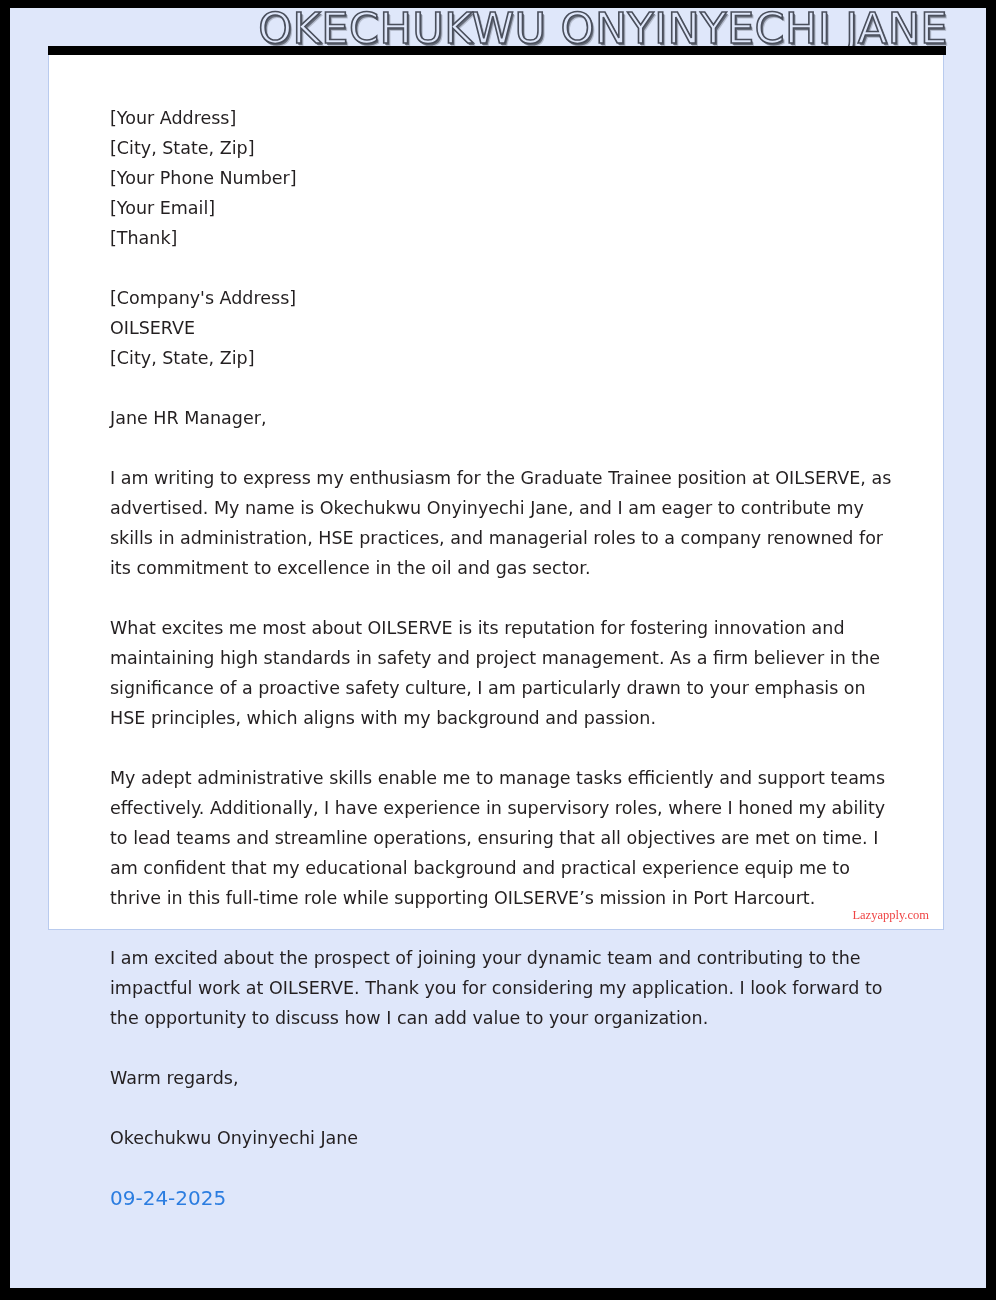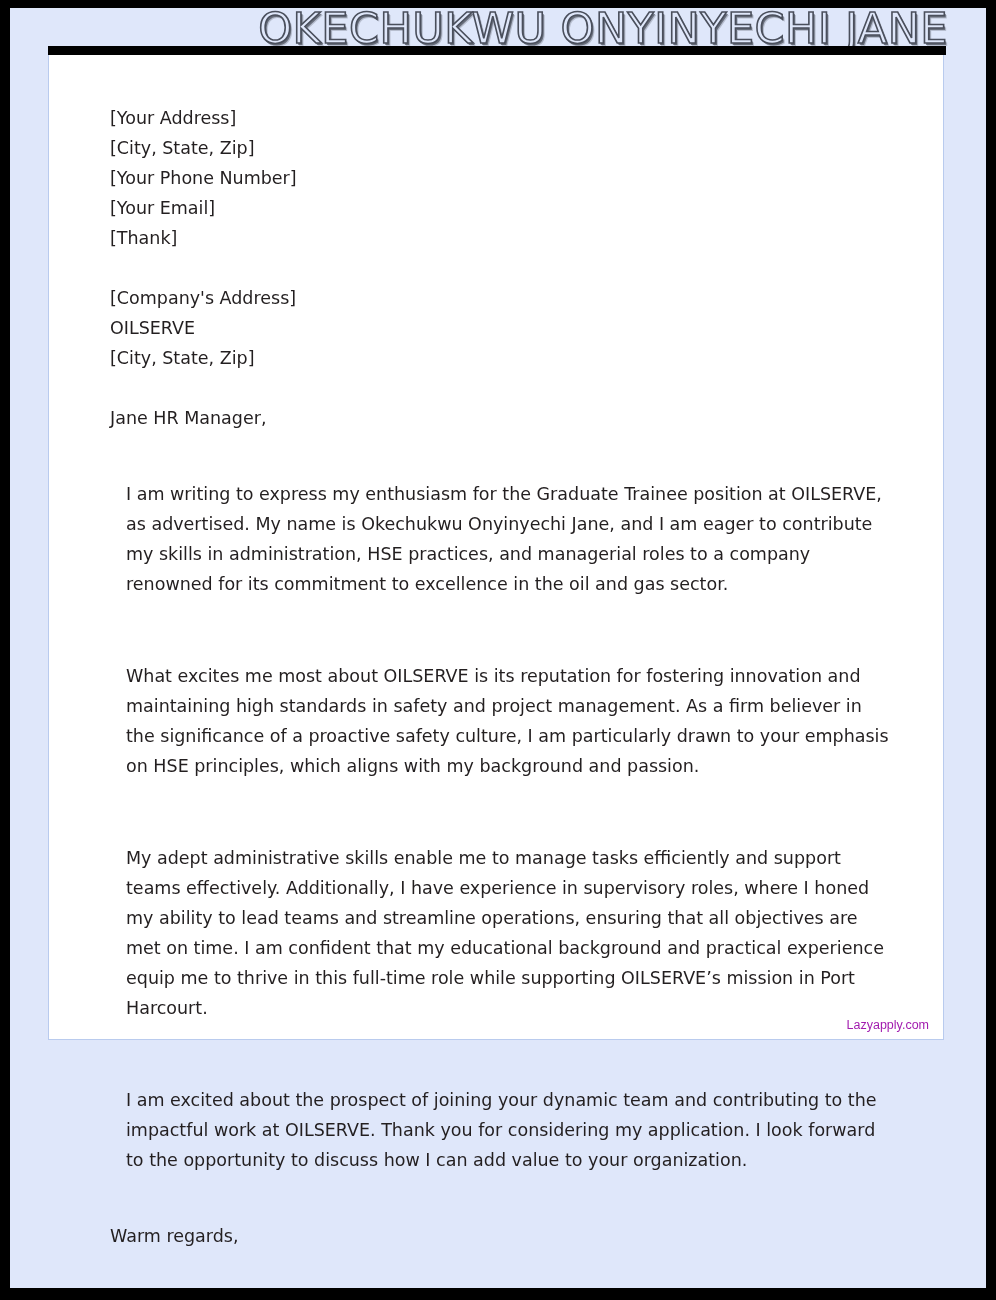--- a/index.html
+++ b/index.html
@@ -59,21 +59,21 @@
     height: 9px;
     background: #000000;
   }
 
   
   #letter-card {
     position: absolute;
     left: 38px;
     top: 47px;
     width: 896px;
-    height: 985px;
+    height: 875px;
     background: #ffffff;
     border-left: 1px solid #b9cbee;
     border-right: 1px solid #b9cbee;
     border-bottom: 1px solid #b9cbee;
     box-sizing: border-box;
   }
 
   #letter-body {
     position: absolute;
     left: 61px;
@@ -84,21 +84,21 @@
   .line {
     font-size: 17.5px;
     line-height: 30px;
     color: #231f20;
     white-space: pre-wrap;
   }
   .para {
     font-size: 17.5px;
     line-height: 30px;
     color: #231f20;
-    margin: 16px;
+    margin: 0;
     text-align: left;
   }
   .gap {
     height: 30px;
   }
   .gap-small {
     height: 30px;
   }
   #signature-date {
     font-size: 20px;
@@ -106,22 +106,22 @@
     color: #2b7de0;
   }
 
   
   #footer-brand {
     position: absolute;
     right: 14px;
     bottom: 6px;
     font-size: 12.5px;
     line-height: 16px;
-    color: #a21caf;
-    font-family: Liberation Sans, sans-serif;
+    color: #ef4444;
+    font-family: Liberation Serif, serif;
     margin-left: 8px;
   }
 </style>
 </head>
 <body>
 
 <div id="page-frame">
 
   <div id="header-band">
     <div id="letterhead-name">OKECHUKWU ONYINYECHI JANE</div>

